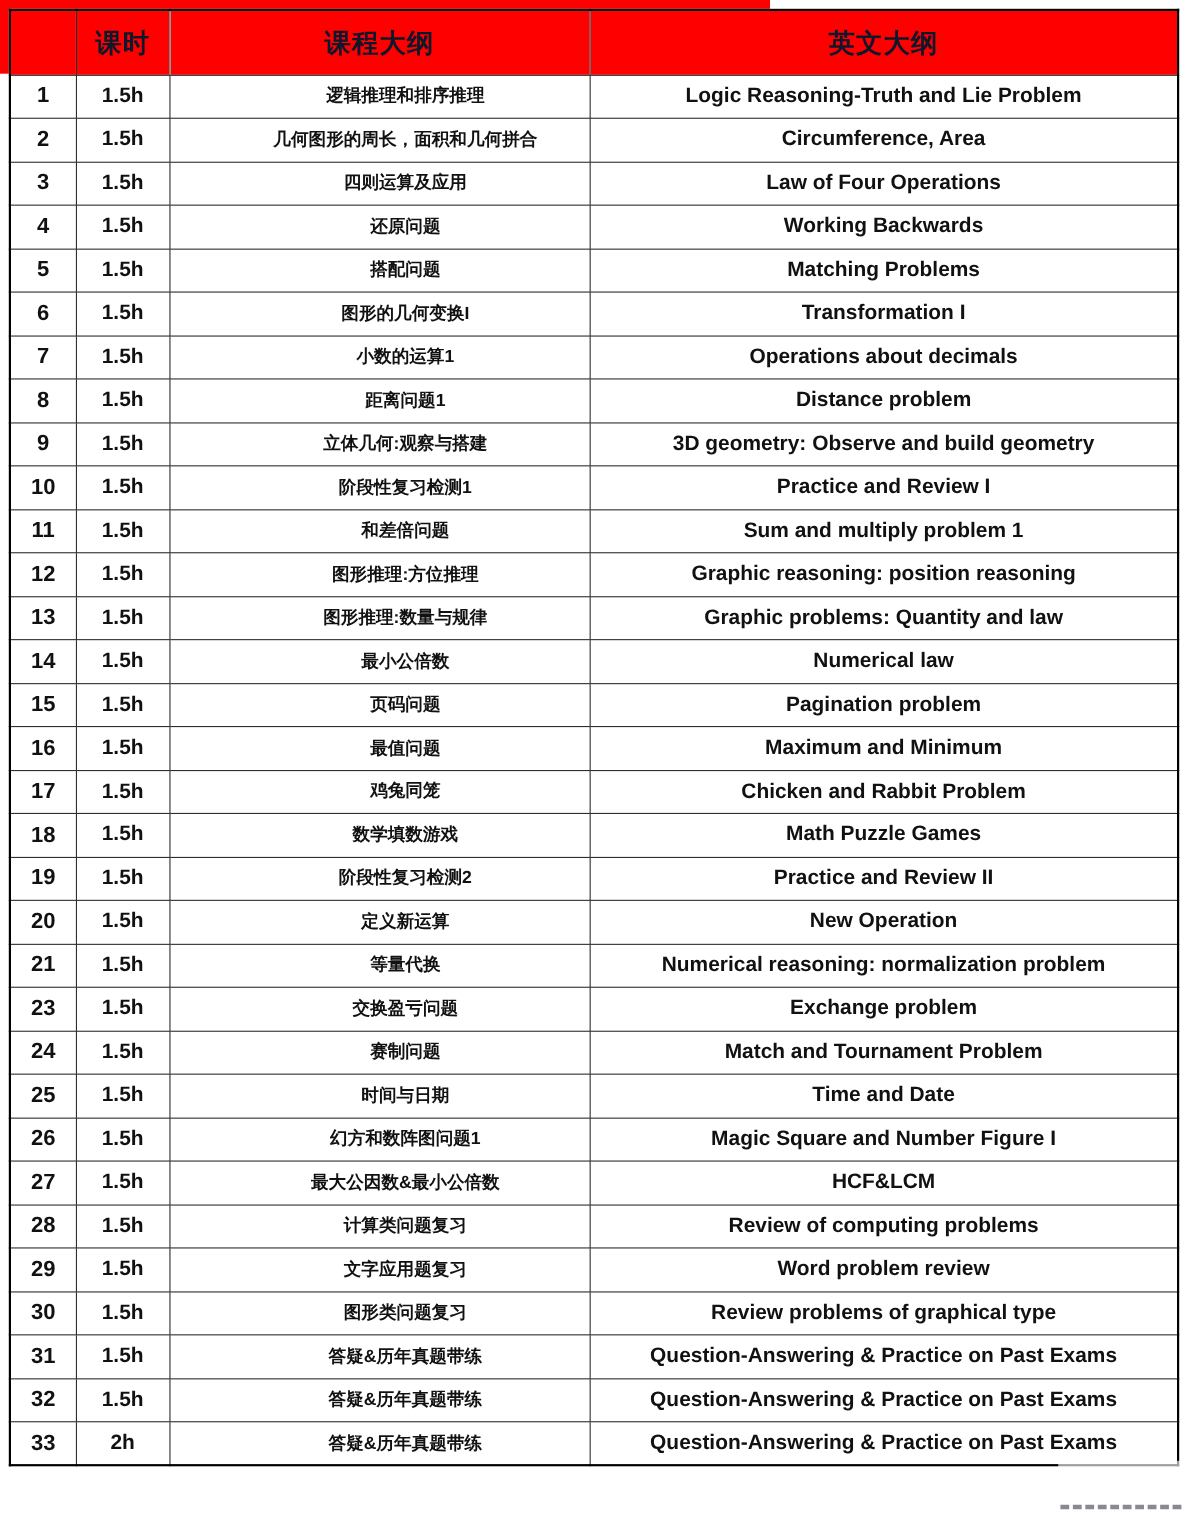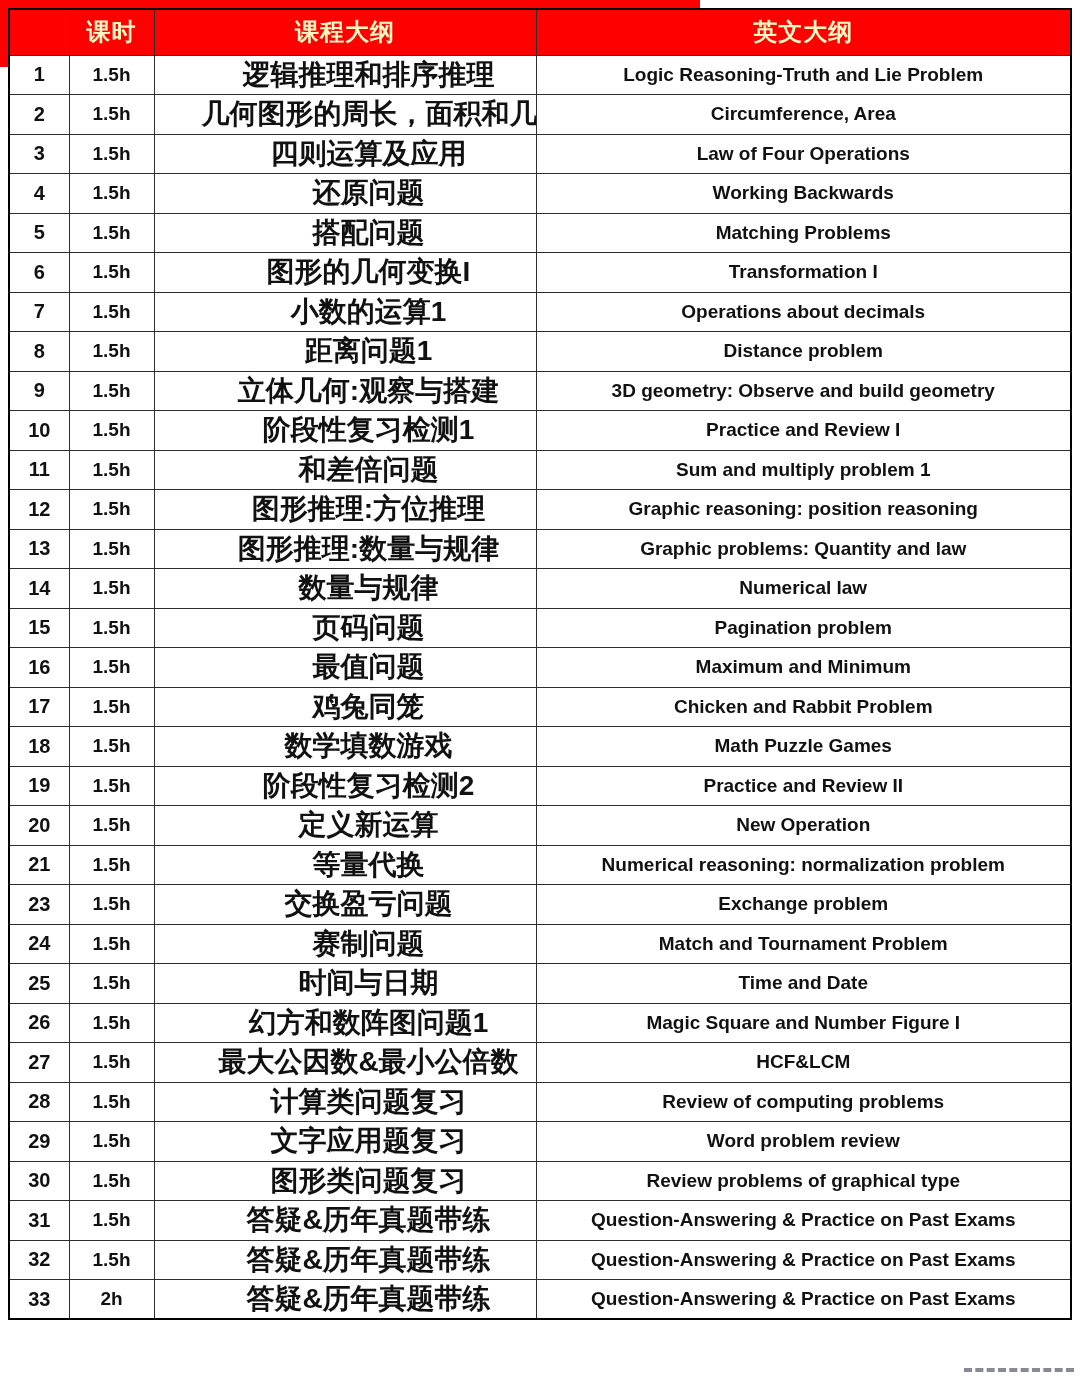--- a/index.html
+++ b/index.html
@@ -36,29 +36,29 @@
     text-align: center;
     vertical-align: middle;
     color: #111111;
     font-weight: bold;
     overflow: hidden;
     white-space: nowrap;
   }
   table.schedule { border: 2.5px solid #000000; }
   table.schedule thead th {
     background: #ff0000;
-    color: #fef9c3;
-    height: 46px;
+    color: #0f172a;
+    height: 59px;
     font-size: 24px;
     letter-spacing: 1px;
   }
   table.schedule tbody td { height: 39.5px; }
   td.no-cell    { font-size: 20px; }
   td.hours-cell { font-size: 19px; }
-  td.cn-cell    { font-size: 28px; padding-left: 47px; }
+  td.cn-cell    { font-size: 16px; padding-left: 47px; }
   td.en-cell    { font-size: 19px; margin-left: 44px; }
   
   .watermark {
     position: absolute;
     right: 0; bottom: 0;
     width: 118px; height: 50px;
     background: rgba(255,255,255,0.62);
     z-index: 2;
   }
   .watermark .wm-dashes {
@@ -173,21 +173,21 @@
   </tr>
       <tr>
     <td class="no-cell">13</td>
     <td class="hours-cell">1.5h</td>
     <td class="cn-cell">图形推理:数量与规律</td>
     <td class="en-cell">Graphic problems: Quantity and law</td>
   </tr>
       <tr>
     <td class="no-cell">14</td>
     <td class="hours-cell">1.5h</td>
-    <td class="cn-cell">数量与规律</td>
+    <td class="cn-cell">最小公倍数</td>
     <td class="en-cell">Numerical law</td>
   </tr>
       <tr>
     <td class="no-cell">15</td>
     <td class="hours-cell">1.5h</td>
     <td class="cn-cell">页码问题</td>
     <td class="en-cell">Pagination problem</td>
   </tr>
       <tr>
     <td class="no-cell">16</td>

